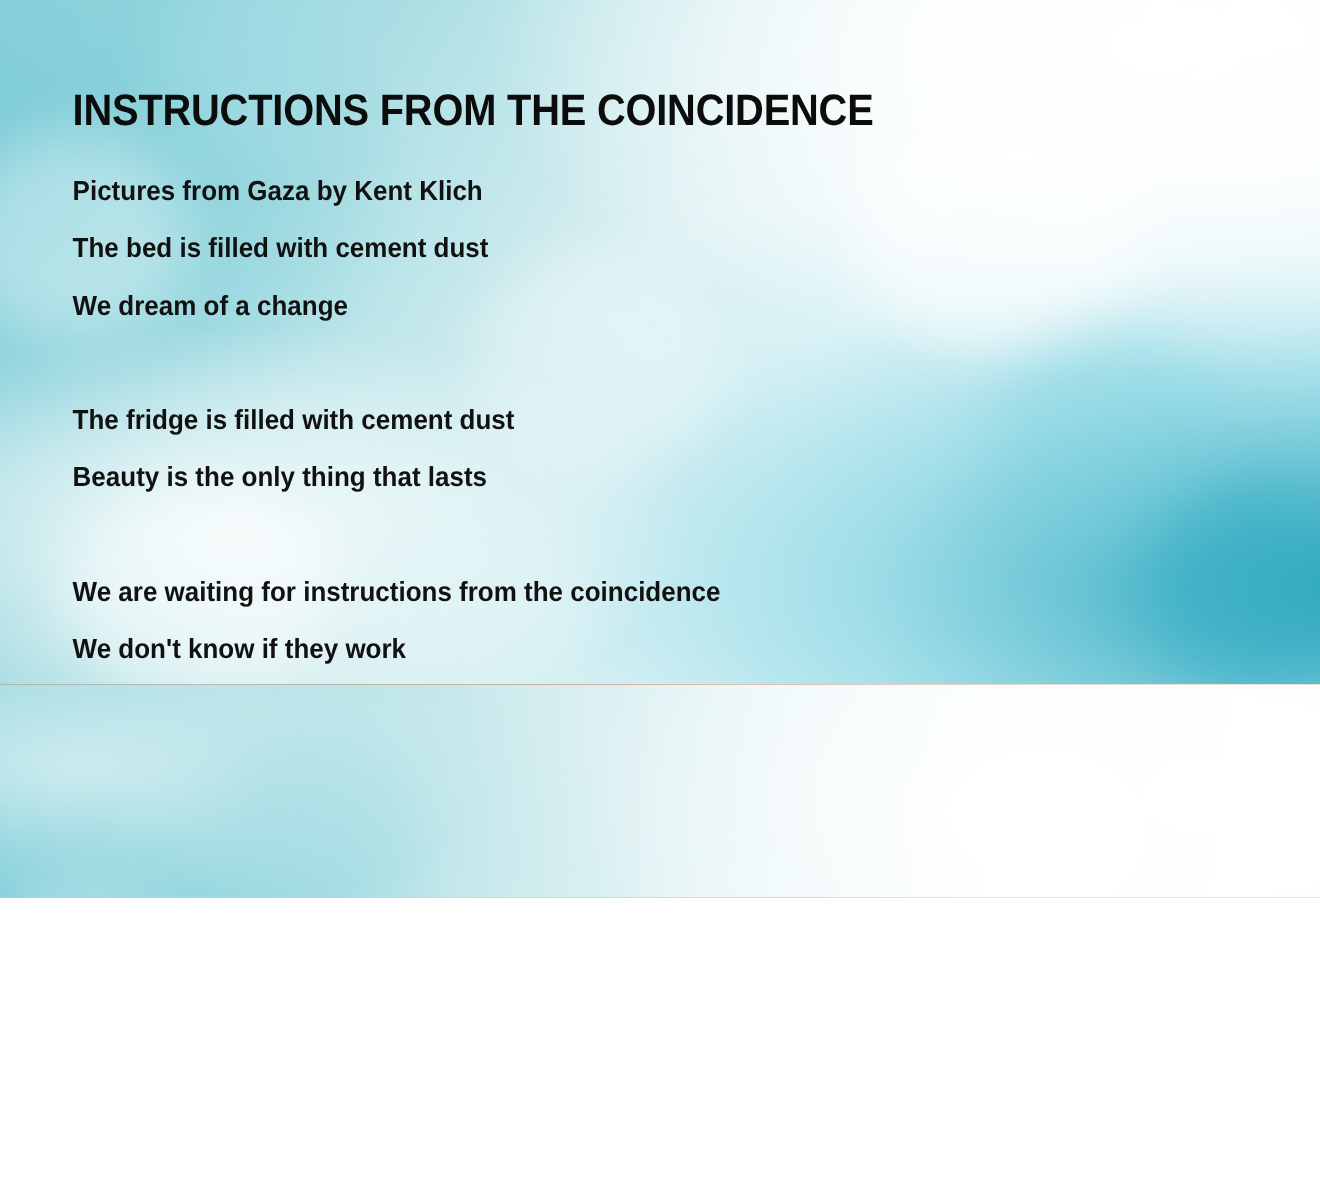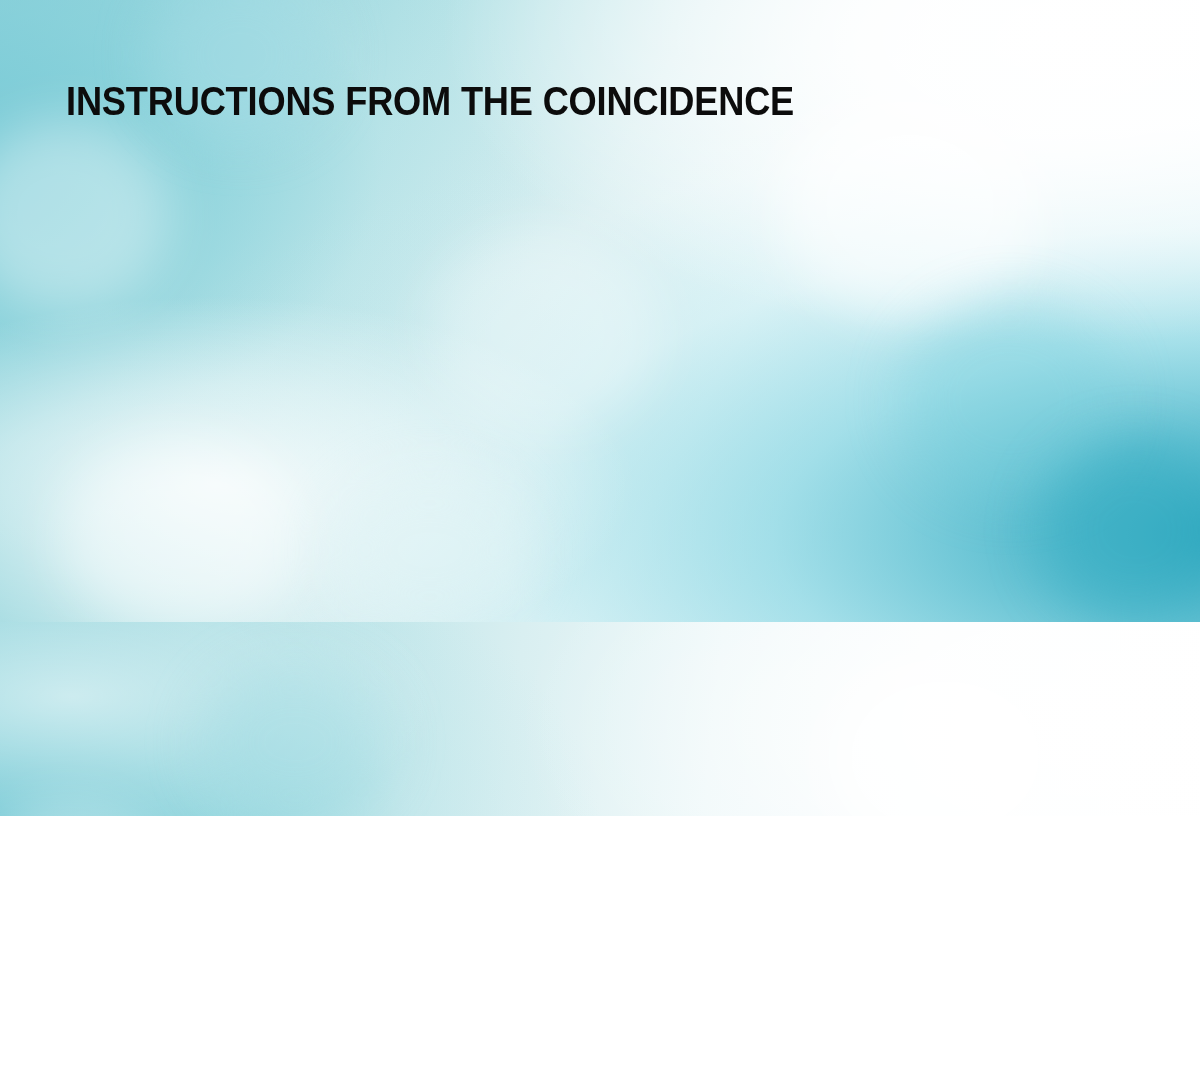--- a/index.html
+++ b/index.html
@@ -225,23 +225,36 @@
     <span class="blob" style="left:250px; top:330px; width:260px; height:170px; background:rgba(96,200,214,0.34);"></span>
     <span class="blob" style="left:620px; top:360px; width:240px; height:150px; background:rgba(190,232,238,0.40);"></span>
   </div>
 
   <div class="content">
 
     <h1 class="poem-title">INSTRUCTIONS FROM THE COINCIDENCE</h1>
 
     <div class="stanzas">
 
-
-
-
-
+      <div class="stanza">
+        <div class="poem-line">Pictures from Gaza by Kent Klich</div>
+        <div class="poem-line">The bed is filled with cement dust</div>
+        <div class="poem-line">We dream of a change</div>
+      </div>
+
+
+
+      <div class="stanza">
+        <div class="poem-line">The fridge is filled with cement dust</div>
+        <div class="poem-line">Beauty is the only thing that lasts</div>
+      </div>
+
+      <div class="stanza">
+        <div class="poem-line">We are waiting for instructions from the coincidence</div>
+        <div class="poem-line">We don't know if they work</div>
+      </div>
 
     </div>
 
     <div class="poem-author">Pictures Løveid</div>
 
   </div>
 </div>
 
 </body></html>

